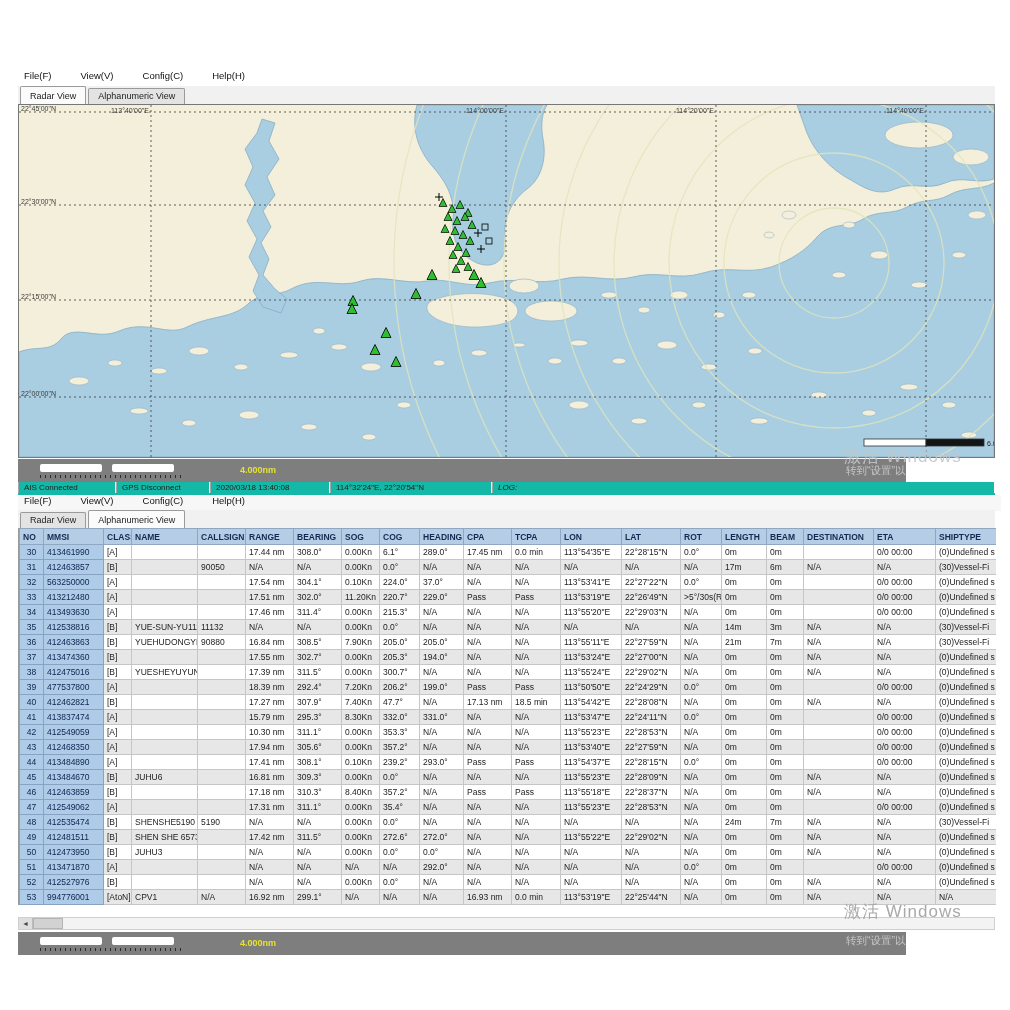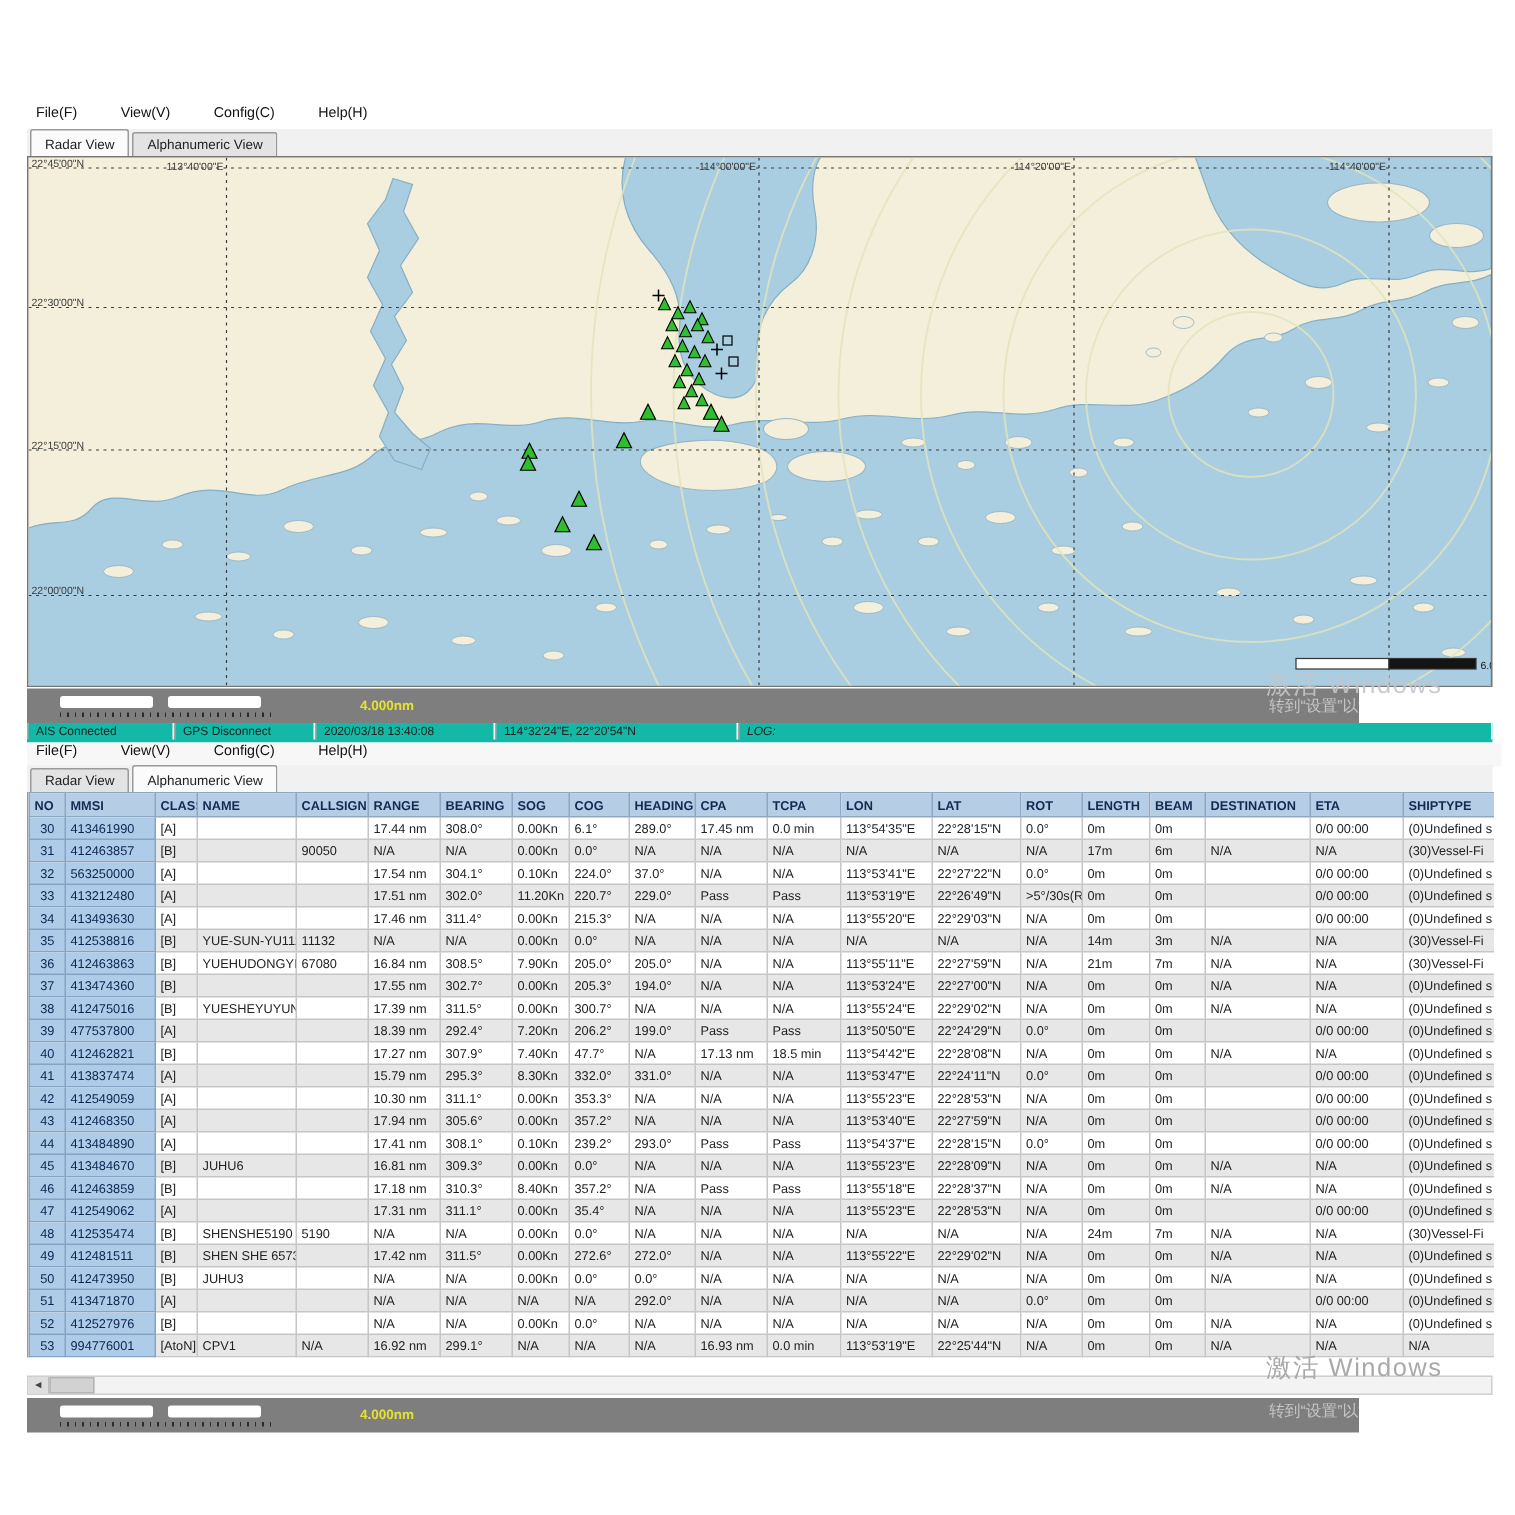--- a/index.html
+++ b/index.html
@@ -438,21 +438,21 @@
             <td>3m</td>
             <td>N/A</td>
             <td>N/A</td>
             <td>(30)Vessel-Fi</td>
           </tr>
           <tr>
             <td class="hl">36</td>
             <td class="hl">412463863</td>
             <td>[B]</td>
             <td>YUEHUDONGYL</td>
-            <td>67080</td>
+            <td>90880</td>
             <td>16.84 nm</td>
             <td>308.5°</td>
             <td>7.90Kn</td>
             <td>205.0°</td>
             <td>205.0°</td>
             <td>N/A</td>
             <td>N/A</td>
             <td>113°55'11"E</td>
             <td>22°27'59"N</td>
             <td>N/A</td>

